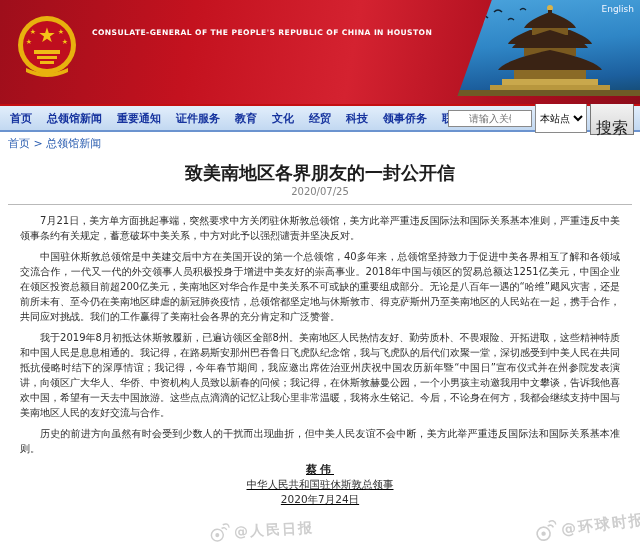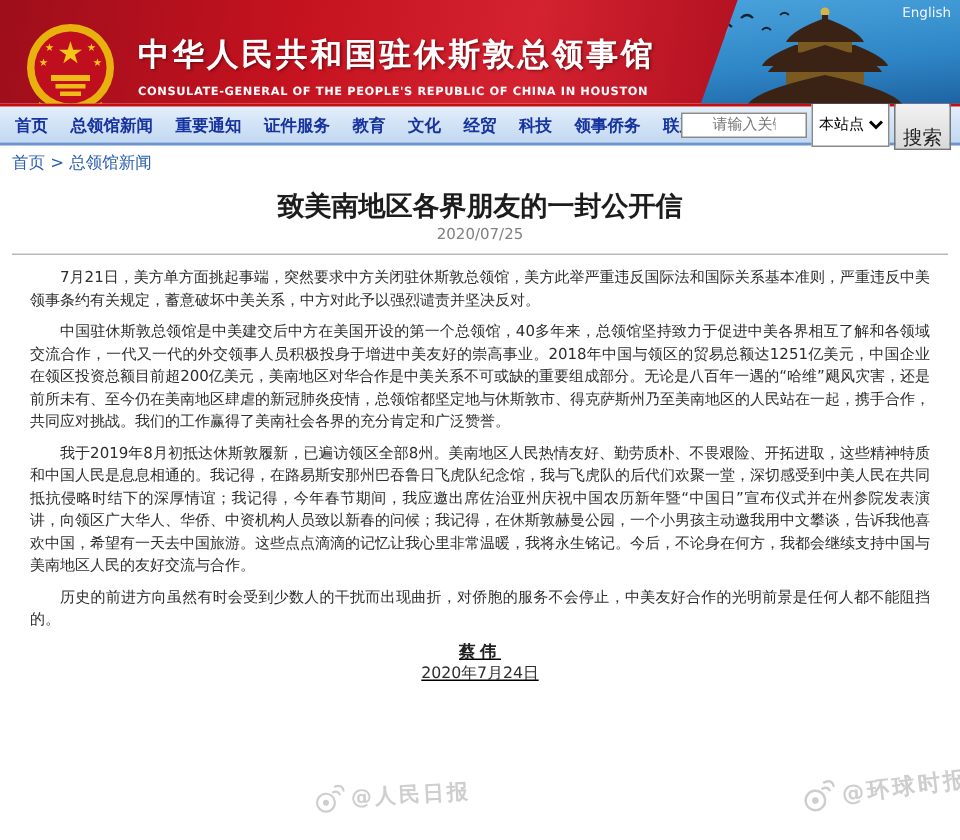--- a/index.html
+++ b/index.html
@@ -1,42 +1,42 @@
 <!DOCTYPE html>
 <html><head>
 <meta charset="utf-8">
 <style>
   * { margin:0; padding:0; box-sizing:border-box; }
   html,body { background:#ffffff; }
   body { font-family:"DejaVu Sans","Liberation Sans",sans-serif; }
   .page { position:relative; width:640px; height:560px; background:#fff; overflow:hidden; margin:0 auto; }
 
   
-  .header { position:relative; height:69px; background:linear-gradient(100deg,#9e0e1b 0%,#c4121f 30%,#d42230 55%,#b01020 78%,#8c0c1a 100%); overflow:hidden; }
+  .header { position:relative; height:104px; background:linear-gradient(100deg,#9e0e1b 0%,#c4121f 30%,#d42230 55%,#b01020 78%,#8c0c1a 100%); overflow:hidden; }
   .header-photo { position:absolute; top:0; right:0; width:190px; height:96px;
     background:linear-gradient(175deg,#4aa3dc 0%,#2f86c6 45%,#1c5f9e 80%,#14496f 100%);
     clip-path:polygon(22% 0, 100% 0, 100% 100%, 4% 100%); }
   .moon { position:absolute; left:14px; top:6px; width:22px; height:22px; border-radius:50%;
     background:radial-gradient(circle,rgba(255,255,255,.95) 0%,rgba(255,255,255,.35) 55%,rgba(255,255,255,0) 75%); }
   .temple-svg { position:absolute; right:0; bottom:0; }
   .english-link { position:absolute; top:4px; right:6px; color:#f2f6ff; font-size:9px; text-decoration:none; cursor:pointer; }
   .emblem { position:absolute; left:16px; top:12px; width:62px; height:70px; }
   .header-text { position:absolute; left:92px; top:22px; color:#fff; }
   .site-title { font-size:21px; font-weight:bold; letter-spacing:2px; text-shadow:1px 1px 2px rgba(60,0,0,.6); white-space:nowrap; }
   .site-subtitle { margin-top:6px; font-size:7.6px; font-weight:bold; letter-spacing:.4px; color:#fdfdfd; white-space:nowrap; }
 
   
   .navbar { display:flex; align-items:center; height:28px; padding:0 6px 0 10px;
     background:linear-gradient(#e2eefb,#c2d8f1); border-top:2px solid #c40f12; border-bottom:2px solid #6b93cf; }
   .nav-items { display:flex; align-items:center; gap:15px; flex:1 1 auto; overflow:hidden; }
   .nav-item { font-size:11px; font-weight:bold; color:#16339e; white-space:nowrap; cursor:pointer; }
   .search-area { display:flex; align-items:center; gap:3px; flex:0 0 auto; }
   .search-input { width:84px; height:17px; font-size:10px; border:1px solid #8a8a8a; padding:1px 20px; font-family:inherit; }
   .scope-select { height:30px; font-size:10px; border:1px solid #8a8a8a; background:#fff; font-family:Liberation Serif, serif; }
-  .search-btn { height:18px; font-size:13px; padding:16px 5px; border:1px solid #777; background:linear-gradient(#f4f4f4,#d9d9d9); color:#222; cursor:pointer; font-family:inherit; }
+  .search-btn { height:18px; font-size:16px; padding:16px 5px; border:1px solid #777; background:linear-gradient(#f4f4f4,#d9d9d9); color:#222; cursor:pointer; font-family:inherit; }
 
   
   .breadcrumb { height:20px; padding:4px 0 0 8px; font-size:11px; color:#2a5db0; }
   .bc-item { color:#2a5db0; cursor:pointer; }
   .bc-sep { color:#2a5db0; }
 
   
   .content { padding:0 20px; }
   .article-title { text-align:center; font-size:18px; font-weight:bold; color:#1c1c1c; margin-top:12px; line-height:18px; }
   .article-date { text-align:center; font-size:10px; color:#828282; margin-top:3px; line-height:13px; }
@@ -89,21 +89,20 @@
       <text x="17" y="22" text-anchor="middle" font-size="7" fill="#f5c518">★</text>
       <text x="45" y="22" text-anchor="middle" font-size="7" fill="#f5c518">★</text>
       <text x="13" y="32" text-anchor="middle" font-size="7" fill="#f5c518">★</text>
       <text x="49" y="32" text-anchor="middle" font-size="7" fill="#f5c518">★</text>
       <rect x="18" y="38" width="26" height="4" fill="#f0bb16"></rect>
       <rect x="21" y="44" width="20" height="3" fill="#f0bb16"></rect>
       <rect x="24" y="49" width="14" height="3" fill="#f0bb16"></rect>
       <path d="M10 56 Q31 66 52 56 L52 60 Q31 70 10 60 Z" fill="#e8b10e"></path>
     </svg>
     <div class="header-text">
-      <div class="site-title">中华人民共和国驻休斯敦总领事馆</div>
       <div class="site-subtitle">CONSULATE-GENERAL OF THE PEOPLE'S REPUBLIC OF CHINA IN HOUSTON</div>
     </div>
   </header>
 
   <nav class="navbar">
     <div class="nav-items" id="nav-items">
         <span class="nav-item">首页</span>
         <span class="nav-item">总领馆新闻</span>
         <span class="nav-item">重要通知</span>
         <span class="nav-item">证件服务</span>
@@ -124,24 +123,25 @@
   <div class="breadcrumb" id="breadcrumb"><span class="bc-item">首页</span><span class="bc-sep"> &gt; </span><span class="bc-item">总领馆新闻</span></div>
 
   <main class="content">
     <h1 class="article-title">致美南地区各界朋友的一封公开信</h1>
     <div class="article-date">2020/07/25</div>
     <hr class="rule">
     <div class="article-body" id="article-body">
         <p class="para">7月21日，美方单方面挑起事端，突然要求中方关闭驻休斯敦总领馆，美方此举严重违反国际法和国际关系基本准则，严重违反中美领事条约有关规定，蓄意破坏中美关系，中方对此予以强烈谴责并坚决反对。</p>
         <p class="para">中国驻休斯敦总领馆是中美建交后中方在美国开设的第一个总领馆，40多年来，总领馆坚持致力于促进中美各界相互了解和各领域交流合作，一代又一代的外交领事人员积极投身于增进中美友好的崇高事业。2018年中国与领区的贸易总额达1251亿美元，中国企业在领区投资总额目前超200亿美元，美南地区对华合作是中美关系不可或缺的重要组成部分。无论是八百年一遇的“哈维”飓风灾害，还是前所未有、至今仍在美南地区肆虐的新冠肺炎疫情，总领馆都坚定地与休斯敦市、得克萨斯州乃至美南地区的人民站在一起，携手合作，共同应对挑战。我们的工作赢得了美南社会各界的充分肯定和广泛赞誉。</p>
         <p class="para">我于2019年8月初抵达休斯敦履新，已遍访领区全部8州。美南地区人民热情友好、勤劳质朴、不畏艰险、开拓进取，这些精神特质和中国人民是息息相通的。我记得，在路易斯安那州巴吞鲁日飞虎队纪念馆，我与飞虎队的后代们欢聚一堂，深切感受到中美人民在共同抵抗侵略时结下的深厚情谊；我记得，今年春节期间，我应邀出席佐治亚州庆祝中国农历新年暨“中国日”宣布仪式并在州参院发表演讲，向领区广大华人、华侨、中资机构人员致以新春的问候；我记得，在休斯敦赫曼公园，一个小男孩主动邀我用中文攀谈，告诉我他喜欢中国，希望有一天去中国旅游。这些点点滴滴的记忆让我心里非常温暖，我将永生铭记。今后，不论身在何方，我都会继续支持中国与美南地区人民的友好交流与合作。</p>
-        <p class="para">历史的前进方向虽然有时会受到少数人的干扰而出现曲折，对侨胞的服务不会停止，中美友好合作的光明前景是任何人都不能阻挡的。</p>
+        <p class="para">历史的前进方向虽然有时会受到少数人的干扰而出现曲折，但中美人民友谊不会中断，美方此举严重违反国际法和国际关系基本准则。</p>
       </div>
     <div class="signature">
       <div class="sig-name">蔡伟</div>
+      <div class="sig-title">中华人民共和国驻休斯敦总领事</div>
       <div class="sig-date">2020年7月24日</div>
     </div>
   </main>
 
   <div class="watermark wm-left">
     <svg width="22" height="22" viewBox="0 0 24 24" fill="none" stroke="#c6c6c6" stroke-width="1.6">
       <circle cx="10" cy="14" r="6.5"></circle>
         <circle cx="10" cy="14" r="2.2" fill="#c6c6c6" stroke="none"></circle>
       <path d="M15 7 q4 -2 5.5 2"></path>
         <path d="M16.5 3 q6 -2.5 7 3.5"></path>

